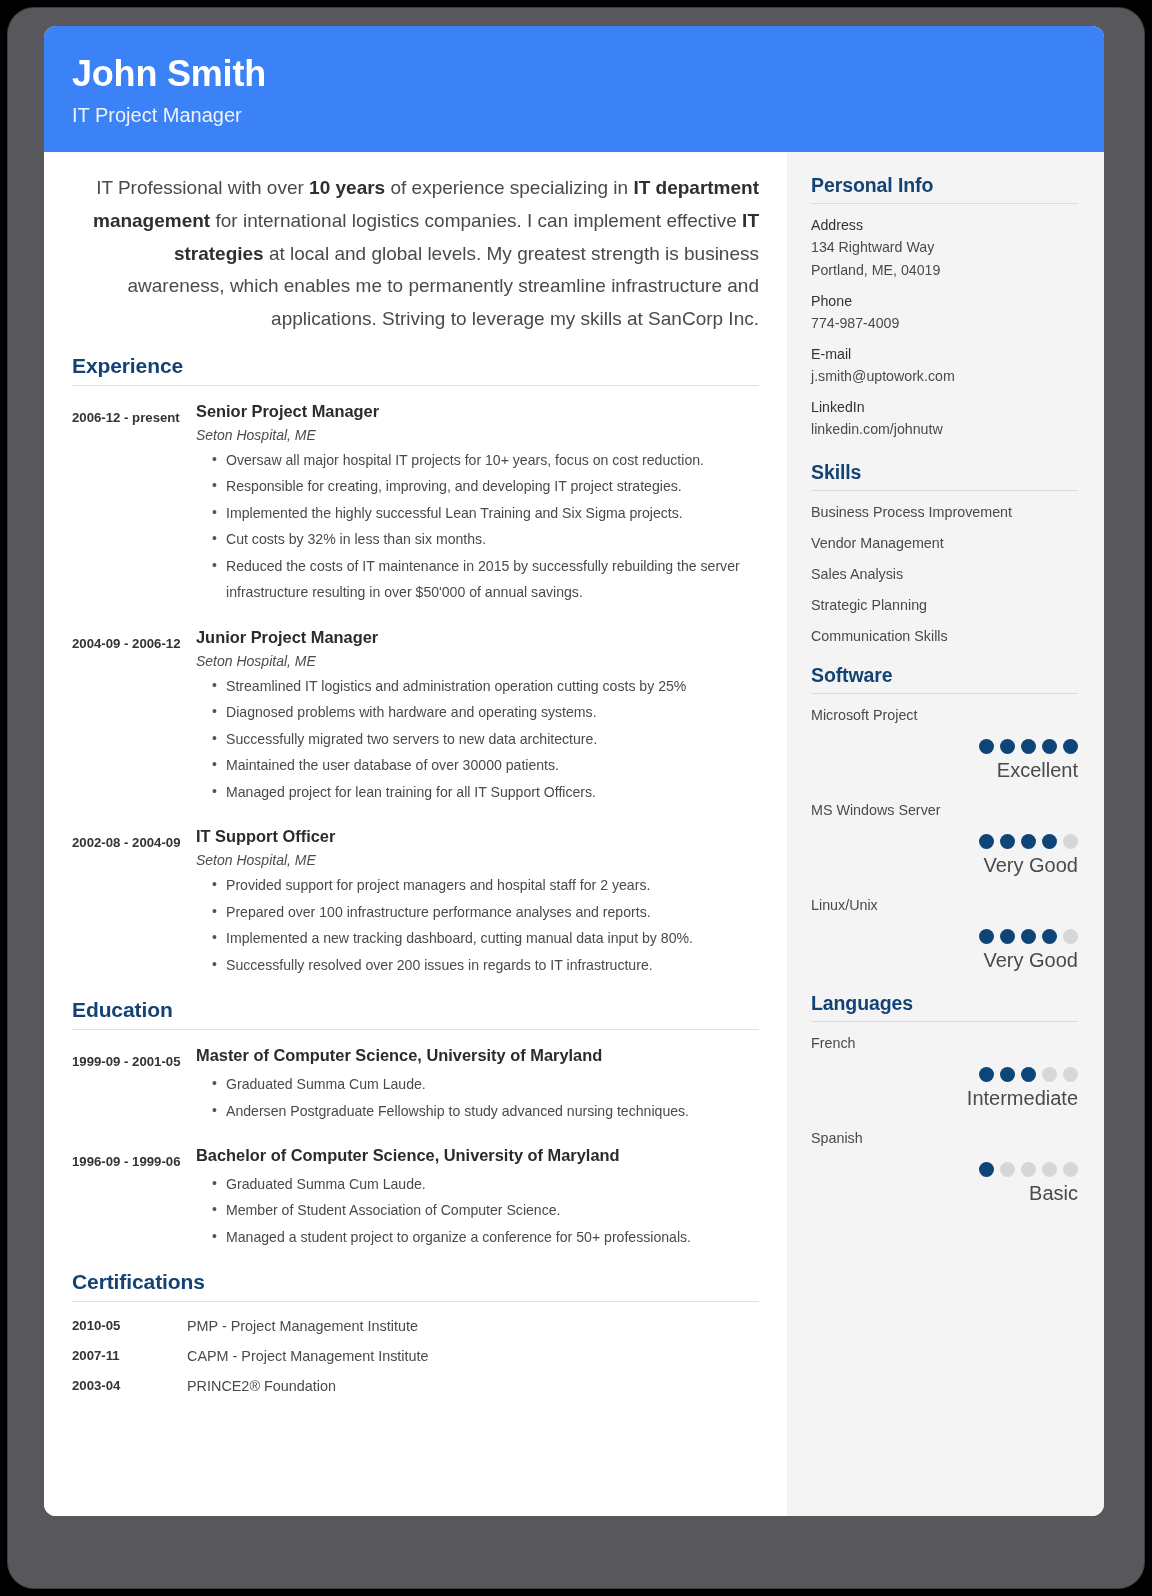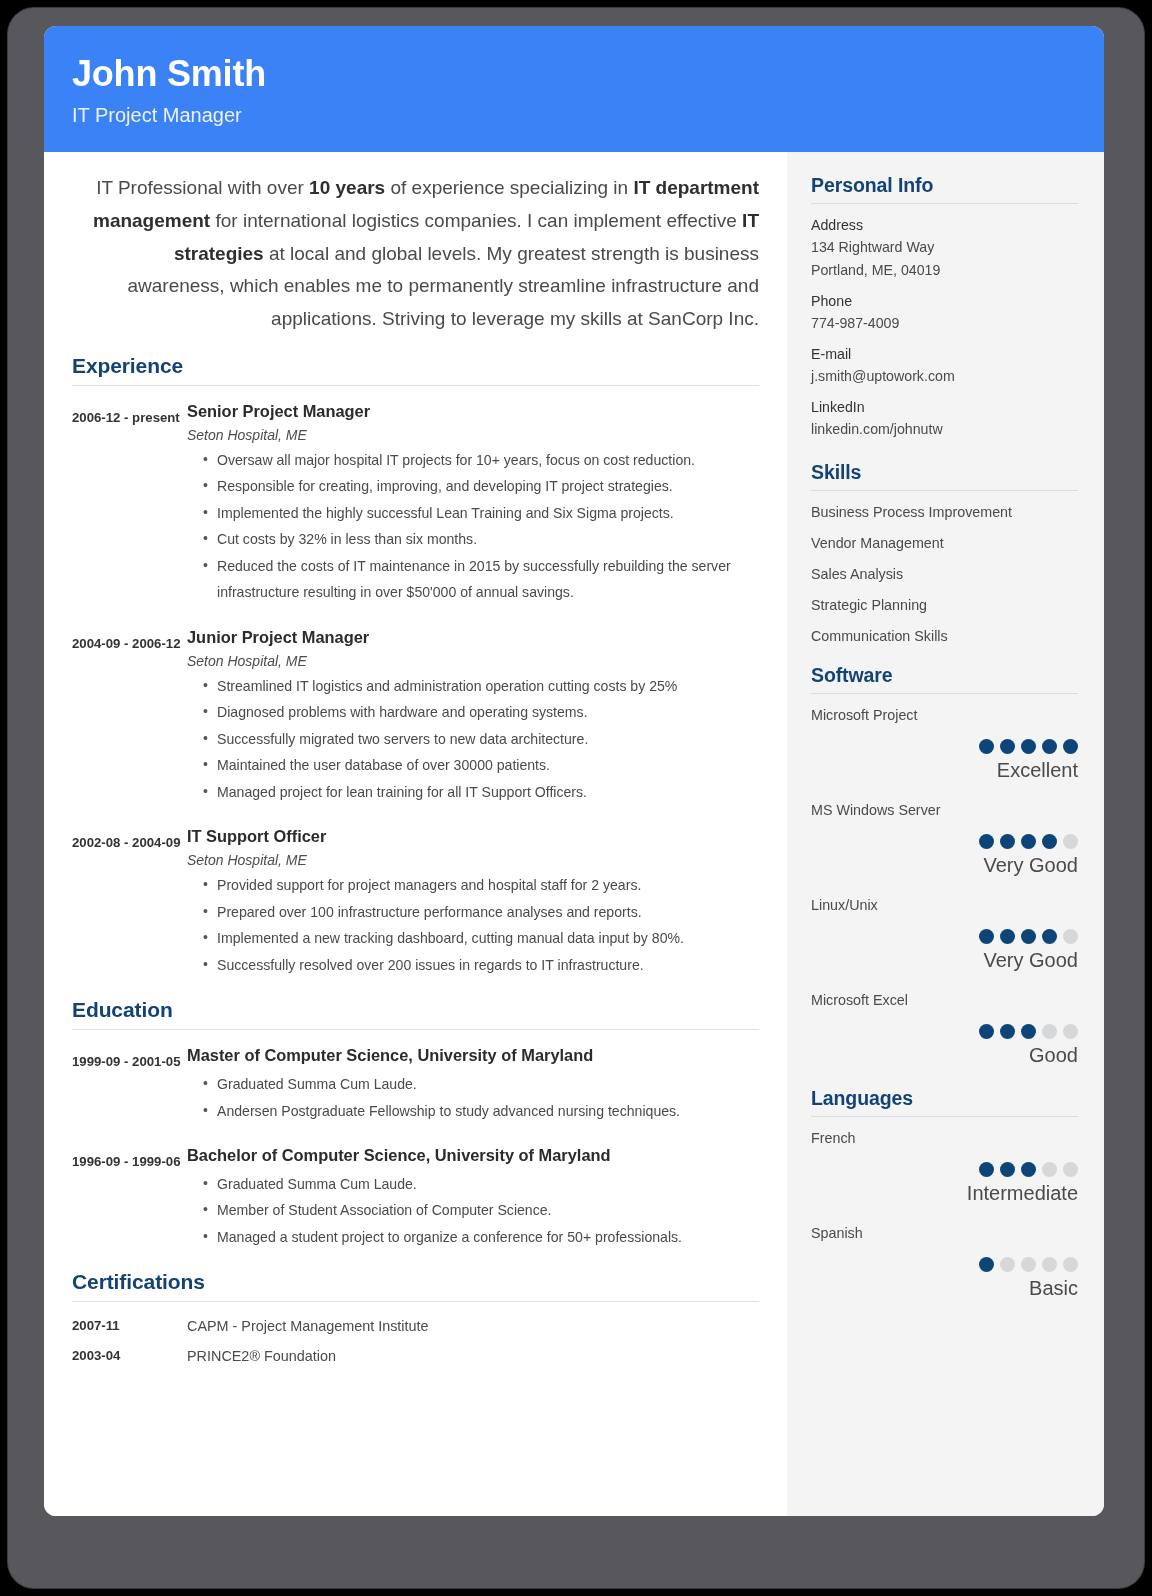--- a/index.html
+++ b/index.html
@@ -104,20 +104,21 @@
     height: 1px;
     background: #e0e0e0;
     margin: 0 0 16px 0;
   }
   .section { margin-bottom: 20px; }
 
   
   .entry {
     display: flex;
     margin-bottom: 22px;
+    gap: 9px;
   }
   .entry:last-child { margin-bottom: 6px; }
   .entry .dates {
     width: 115px;
     flex: 0 0 115px;
     font-size: 13.2px;
     font-weight: bold;
     color: #333333;
     line-height: 1.95;
     padding-top: 3px;
@@ -327,20 +328,24 @@
                 </div>
               </div>
             </div>
         </div>
 
         <div class="section">
           <div class="sec-title">Certifications</div>
           <div class="sec-rule"></div>
           <div>
               <div class="cert-row">
+                <div class="dates">2010-05</div>
+                <div class="cert-name">PMP - Project Management Institute</div>
+              </div>
+              <div class="cert-row">
                 <div class="dates">2007-11</div>
                 <div class="cert-name">CAPM - Project Management Institute</div>
               </div>
               <div class="cert-row">
                 <div class="dates">2003-04</div>
                 <div class="cert-name">PRINCE2® Foundation</div>
               </div>
             </div>
         </div>
 
@@ -406,31 +411,20 @@
                 <div class="rated-name">Linux/Unix</div>
                 <div class="dots">
                   <span class="dot on"></span>
                   <span class="dot on"></span>
                   <span class="dot on"></span>
                   <span class="dot on"></span>
                   <span class="dot"></span>
                 </div>
                 <div class="rating-label">Very Good</div>
               </div>
-              <div class="rated">
-                <div class="rated-name">Microsoft Excel</div>
-                <div class="dots">
-                  <span class="dot on"></span>
-                  <span class="dot on"></span>
-                  <span class="dot on"></span>
-                  <span class="dot"></span>
-                  <span class="dot"></span>
-                </div>
-                <div class="rating-label">Good</div>
-              </div>
             </div>
         </div>
 
         <div class="side-block">
           <div class="side-title">Languages</div>
           <div class="side-rule"></div>
           <div>
               <div class="rated">
                 <div class="rated-name">French</div>
                 <div class="dots">

